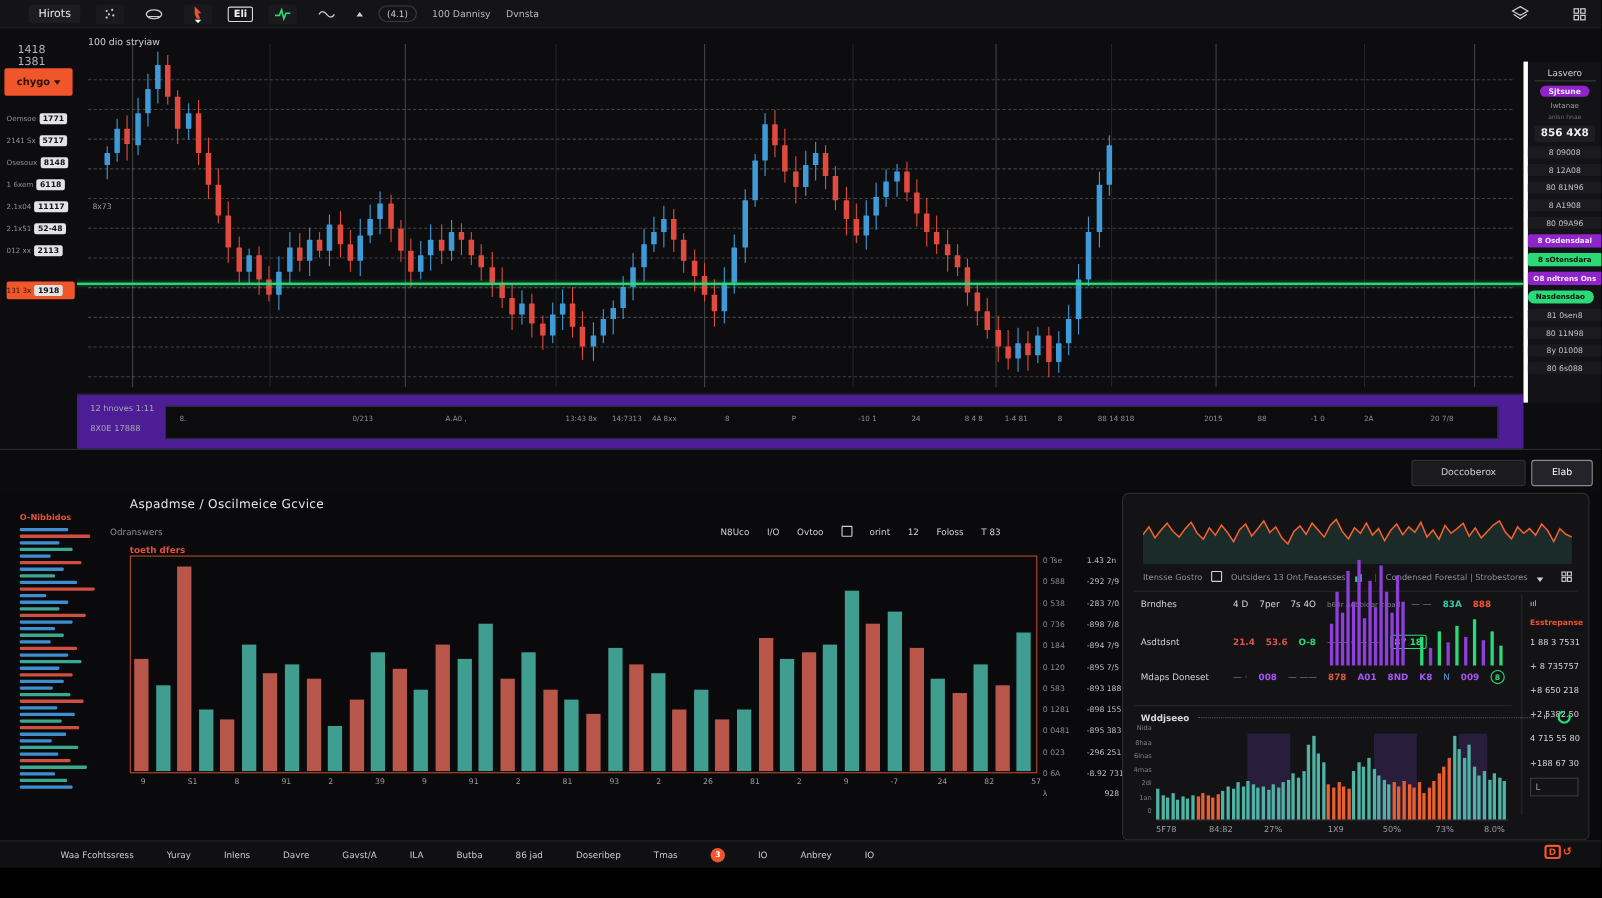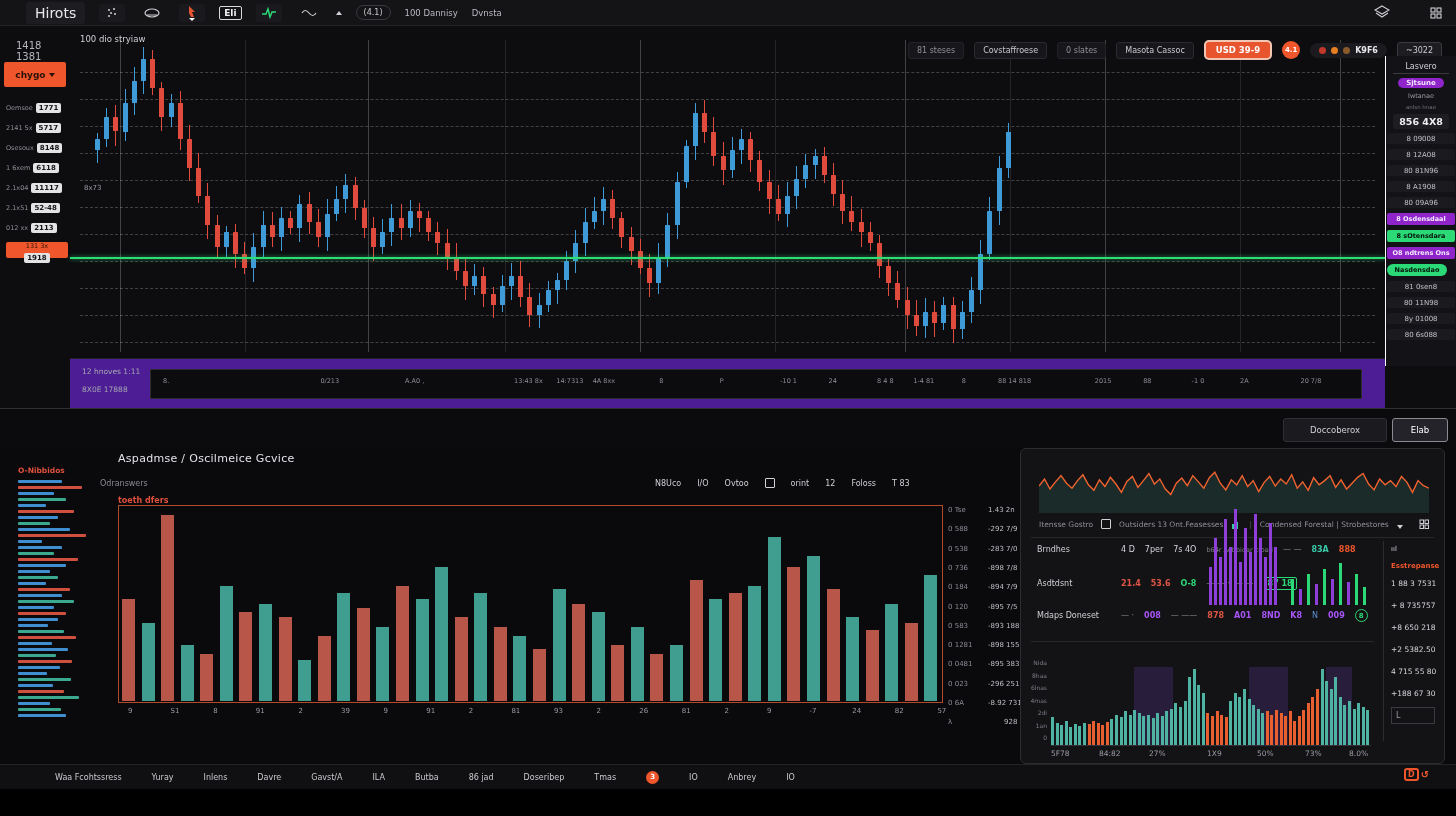--- a/index.html
+++ b/index.html
@@ -2,21 +2,21 @@
 <html><head>
 <meta charset="utf-8">
 <style>
   html,body{margin:0;padding:0;background:#000;}
   #root{position:relative;width:1456px;height:816px;background:#060608;overflow:hidden;
         font-family:"DejaVu Sans",sans-serif;color:#d6d6dc;}
   .abs{position:absolute;}
   
   #toolbar{left:0;top:0;width:1456px;height:26px;background:#141417;border-bottom:1px solid #242428;
            display:flex;align-items:center;gap:14px;padding-left:26px;box-sizing:border-box;}
-  .tb-btn{background:#1d1d21;border-radius:3px;padding:3px 9px;font-size:14px;color:#e8e8ec;}
+  .tb-btn{background:#1d1d21;border-radius:3px;padding:3px 9px;font-size:10px;color:#e8e8ec;}
   .tb-ico{width:26px;height:18px;display:flex;align-items:center;justify-content:center;background:#1a1a1e;border-radius:3px;}
   .tb-ico.plain{background:transparent;}
   .logo-box{border:1px solid #d8d8dc;border-radius:2px;color:#f2f2f5;font-weight:bold;font-size:9px;padding:1px 4px;}
   .tb-pill{border:1px solid #3a3a42;border-radius:9px;padding:2px 7px;font-size:8px;color:#c9c9d0;}
   .tb-label{font-size:8.5px;color:#b9b9c2;}
   #tb-right{position:absolute;right:14px;top:0;height:26px;display:flex;align-items:center;gap:40px;}
   
   #chartbg{left:0;top:26px;width:1456px;height:382px;background:#0d0d10;}
   #plot{left:70px;top:26px;width:1315px;height:332px;overflow:hidden;}
   .hgrid{position:absolute;left:10px;right:10px;height:0;border-top:1px dashed rgba(255,255,255,0.22);}
@@ -42,21 +42,21 @@
   #watchlist{left:0;top:26px;width:70px;height:382px;z-index:4;}
   #wl-header{position:absolute;left:16px;top:14px;font-size:10px;color:#b6b6bf;}
   #wl-active{position:absolute;left:4px;top:36px;width:62px;height:25px;background:#f0562b;border-radius:2px;
              display:flex;align-items:center;justify-content:center;color:#2a1208;font-size:9px;font-weight:bold;}
   .wl-row{position:absolute;left:6px;width:62px;height:16px;display:flex;align-items:center;gap:3px;}
   .wl-label{font-size:6.5px;color:#8e8e98;white-space:nowrap;}
   .wl-badge{background:#e3e3e6;color:#141414;font-size:7px;font-weight:bold;border-radius:2px;padding:1px 3px;}
   .wl-row.hot{background:#f0562b;border-radius:2px;}
   .wl-row.hot .wl-label{color:#2a1208;}
   
-  #ladder{left:1385px;top:56px;width:71px;height:310px;background:#131317;border-left:1px solid #ffffff;z-index:6;
+  #ladder{left:1385px;top:56px;width:71px;height:310px;background:#131317;border-left:4px solid #ffffff;z-index:6;
           display:flex;flex-direction:column;align-items:center;gap:4px;padding-top:6px;box-sizing:border-box;}
   #ladder .hdr{font-size:8px;color:#d0d0d8;border-bottom:1px solid #3a3a40;width:56px;text-align:center;padding-bottom:2px;}
   .lad-pill{background:#8e24c9;color:#f2e4ff;font-size:7px;border-radius:7px;padding:1px 8px;font-weight:bold;}
   .lad-sub{font-size:6.5px;color:#9a9aa4;}
   .lad-sub2{font-size:5.5px;color:#6e6e78;}
   .lad-big{background:#1d1d22;border-radius:2px;font-size:9.5px;font-weight:bold;color:#ededf2;padding:2px 6px;}
   .lad-price{background:#1a1a1f;border-radius:2px;font-size:7px;color:#c2c2cb;padding:1.5px 6px;min-width:40px;text-align:center;}
   .lad-hl{width:64px;text-align:center;font-size:6.5px;font-weight:bold;border-radius:2px;padding:2px 2px;}
   .lad-hl.purple{background:#8e24c9;color:#f4e8ff;}
   .lad-hl.green{background:#2bd977;color:#06130a;}
@@ -225,47 +225,30 @@
           <div class="wl-badge" style="display: inline;">11117</div>
         </div>
         <div class="wl-row" style="top: 174px;">
           <div class="wl-label" style="display: inline;">2.1x51</div>
           <div class="wl-badge" style="display: inline;">52-48</div>
         </div>
         <div class="wl-row" style="top: 194px;">
           <div class="wl-label" style="display: inline;">012 xx</div>
           <div class="wl-badge" style="display: inline;">2113</div>
         </div>
-        <div class="wl-row hot" style="top: 216px; flex-direction: column;">
+        <div class="wl-row hot" style="top: 230px;">
           <div class="wl-label" style="display: inline;">131 3x</div>
           <div class="wl-badge" style="display: inline;">1918</div>
         </div>
       </div>
   </div>
 
   <div id="chart-title" class="abs" style="left:80px;top:34px;">100 dio stryiaw</div>
   <div id="axis-mini" class="abs" style="left:84px;top:184px;">8x73</div>
 
-  <div id="chips" class="abs">
-    <span id="chips-list" style="display:flex;gap:10px;">
-        <span class="chip dim">81 steses</span>
-        <span class="chip">Covstaffroese</span>
-        <span class="chip dim">0 slates</span>
-        <span class="chip">Masota Cassoc</span>
-      </span>
-    <span class="chip-orange">USD 39-9</span>
-    <span class="chip-badge">4.1</span>
-    <span class="chip-pill">
-      <span class="pdot" style="background:#c0392b"></span>
-      <span class="pdot" style="background:#e67e22"></span>
-      <span class="pdot" style="background:#8a5a2b"></span>
-      <span>K9F6</span>
-    </span>
-    <span class="chip-box">~3022</span>
-  </div>
 
   <div id="plot" class="abs">
       <div class="hgrid" style="top: 46px;"></div>
       <div class="hgrid" style="top: 73px;"></div>
       <div class="hgrid" style="top: 100px;"></div>
       <div class="hgrid" style="top: 127px;"></div>
       <div class="hgrid" style="top: 154px;"></div>
       <div class="hgrid" style="top: 181px;"></div>
       <div class="hgrid" style="top: 208px;"></div>
       <div class="hgrid" style="top: 235px;"></div>
@@ -789,20 +772,28 @@
           <span class="side-val">1 88 3 7531</span>
           <span class="side-val">+ 8 735757</span>
           <span class="side-val">+8 650 218</span>
           <span class="side-val">+2 5382.50</span>
           <span class="side-val">4 715 55 80</span>
           <span class="side-val">+188 67 30</span>
         </span>
       <span id="side-box">L</span>
     </div>
     <div class="hairline" style="top:192px;right:70px;"></div>
+    <div id="vol-hdr">
+      <span id="vol-label">Wddjseeo</span>
+      <span class="dotline"></span>
+      <span style="font-size:7px;color:#cfcfd5;">ıl</span>
+      <svg width="14" height="14">
+          <circle cx="7" cy="7" r="5" fill="none" stroke="#2bd977" stroke-width="2" stroke-dasharray="22 6"></circle>
+        </svg>
+    </div>
     <div id="vol-ylabs" style="position:absolute;left:2px;top:210px;width:24px;height:90px;">
         <div class="vol-ylab" style="top: 0px;">Nida</div>
         <div class="vol-ylab" style="top: 12.5px;">8haa</div>
         <div class="vol-ylab" style="top: 25px;">6lnas</div>
         <div class="vol-ylab" style="top: 37.5px;">4mas</div>
         <div class="vol-ylab" style="top: 50px;">2di</div>
         <div class="vol-ylab" style="top: 62.5px;">1an</div>
         <div class="vol-ylab" style="top: 75px;">0</div>
       </div>
     <div id="vol-bars">

